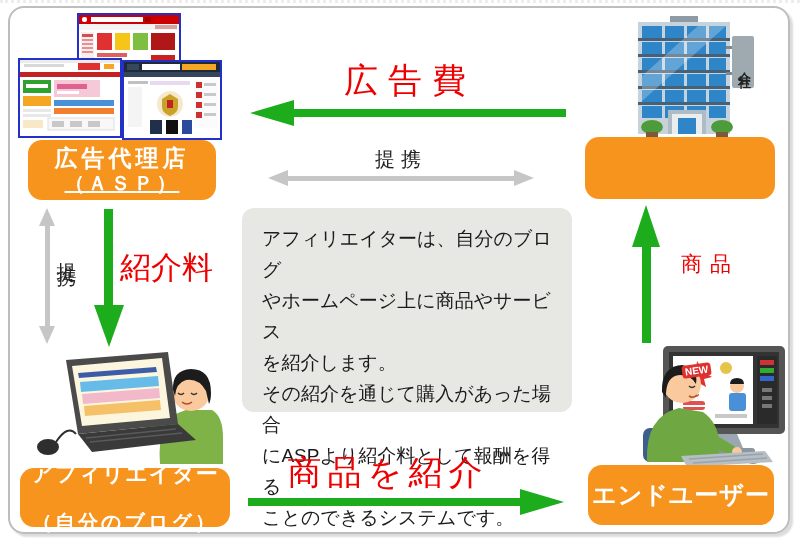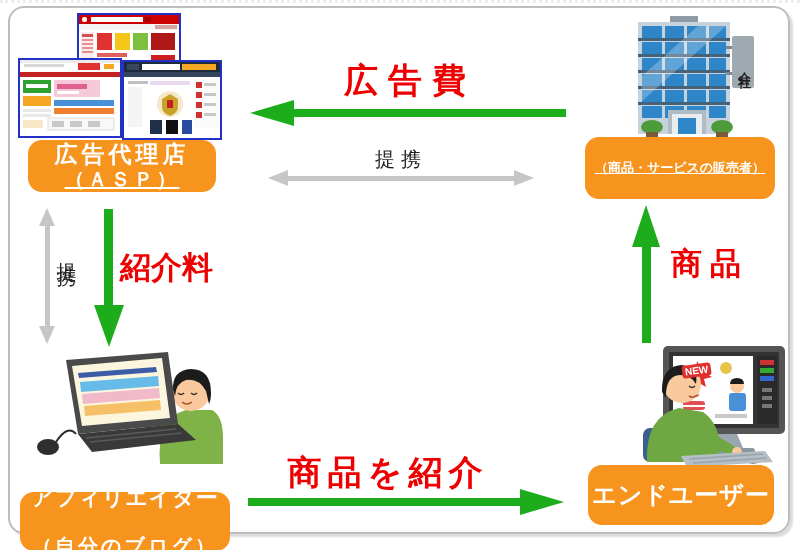--- a/index.html
+++ b/index.html
@@ -19,21 +19,21 @@
   
   .label{
     position:absolute;background:#F7941E;border-radius:14px;color:#ffffff;
     font-weight:bold;text-align:center;display:flex;flex-direction:column;
     justify-content:center;line-height:1.15;
   }
   .label .t1{font-size:23px;letter-spacing:4px;}
   .label .t2{font-size:20px;letter-spacing:3px;text-decoration:underline;}
   .label.small-sub .t2{font-size:13px;letter-spacing:0px;}
   
-  .flow-red{position:absolute;color:#EE0000;font-weight:bold;text-align:center;}
+  .flow-red{position:absolute;color:#EE0000;font-weight:normal;text-align:center;}
   .flow-gray{position:absolute;color:#222222;text-align:center;}
   
   .arrow{position:absolute;}
   .tri{position:absolute;width:0;height:0;}
   .shaft{position:absolute;background:#1CAC1C;}
   .gshaft{position:absolute;background:#C6C6C6;}
   
   .illus{position:absolute;}
   .shot{position:absolute;background:#ffffff;border:2px solid #2431C8;}
   .vtext{writing-mode:vertical-rl;text-orientation:upright;}
@@ -137,21 +137,21 @@
         <rect x="80" y="41" width="12" height="3" fill="#C8C8C8"></rect>
         <rect x="72" y="50" width="6" height="6" fill="#CC3030"></rect>
         <rect x="80" y="51" width="12" height="3" fill="#C8C8C8"></rect>
         <rect x="26" y="58" width="12" height="14" fill="#20304A"></rect>
         <rect x="42" y="58" width="12" height="14" fill="#101010"></rect>
         <rect x="58" y="58" width="10" height="14" fill="#2A4AA0"></rect>
       </svg>
     </div>
   </div>
 
-  <div class="label" style="left:28px;top:140px;width:188px;height:52px;">
+  <div class="label" style="left:28px;top:140px;width:188px;height:60px;">
     <div class="t1">広告代理店</div>
     <div class="t2">（ＡＳＰ）</div>
   </div>
 
   <div class="illus" style="left:628px;top:16px;width:130px;height:126px;">
     <svg width="130" height="126" viewBox="0 0 130 126">
       <rect x="42" y="0" width="28" height="6" fill="#8E9AA4"></rect>
       <rect x="10" y="6" width="92" height="112" fill="#C7D3DC"></rect>
       <g>
         <rect x="14" y="10" width="84" height="12" fill="#2E86C8"></rect>
@@ -184,54 +184,61 @@
       <ellipse cx="94" cy="111" rx="11" ry="7" fill="#4E9B3C"></ellipse>
       <rect x="88" y="116" width="12" height="5" fill="#7A5A3A"></rect>
       <rect x="98" y="30" width="6" height="3" fill="#7E8890"></rect>
       <rect x="98" y="56" width="6" height="3" fill="#7E8890"></rect>
       <rect x="104" y="20" width="22" height="52" rx="2" fill="#9FA9B0"></rect>
     </svg>
     <div class="company-sign vtext" style="left:107px;top:26px;width:18px;height:44px;">会社</div>
   </div>
 
   <div class="label small-sub" style="left:585px;top:137px;width:190px;height:62px;">
-    <div class="t2">（商品・サービスの販売者）</div>
   </div>
 
   <div class="flow-red" style="left:300px;top:58px;width:220px;font-size:34px;letter-spacing:10px;">広告費</div>
   <div class="arrow" style="left:250px;top:100px;width:316px;height:26px;">
     <div class="tri" style="left:0;top:0;border-top:13px solid transparent;border-bottom:13px solid transparent;border-right:44px solid #1CAC1C;"></div>
     <div class="shaft" style="left:42px;right:0;top:9px;height:8px;"></div>
   </div>
 
   <div class="flow-gray" style="left:268px;top:146px;width:266px;font-size:20px;letter-spacing:6px;">提携</div>
   <div class="arrow" style="left:268px;top:170px;width:266px;height:16px;">
     <div class="tri" style="left:0;top:0;border-top:8px solid transparent;border-bottom:8px solid transparent;border-right:20px solid #C6C6C6;"></div>
     <div class="tri" style="right:0;top:0;border-top:8px solid transparent;border-bottom:8px solid transparent;border-left:20px solid #C6C6C6;"></div>
     <div class="gshaft" style="left:16px;right:16px;top:6px;height:5px;"></div>
   </div>
 
+  <div class="infobox">
+    <div>アフィリエイターは、自分のブログ</div>
+    <div>やホームページ上に商品やサービス</div>
+    <div>を紹介します。</div>
+    <div>その紹介を通じて購入があった場合</div>
+    <div>にASPより紹介料として報酬を得る</div>
+    <div>ことのできるシステムです。</div>
+  </div>
 
   <div class="arrow" style="left:39px;top:208px;width:16px;height:136px;">
     <div class="tri" style="left:0;top:0;border-left:8px solid transparent;border-right:8px solid transparent;border-bottom:18px solid #C6C6C6;"></div>
     <div class="tri" style="left:0;bottom:0;border-left:8px solid transparent;border-right:8px solid transparent;border-top:18px solid #C6C6C6;"></div>
     <div class="gshaft" style="left:6px;top:14px;bottom:14px;width:5px;"></div>
   </div>
   <div class="flow-gray vtext" style="left:54px;top:246px;font-size:20px;letter-spacing:4px;">提携</div>
   <div class="arrow" style="left:94px;top:209px;width:30px;height:138px;">
     <div class="shaft" style="left:10px;top:0;width:9px;height:98px;"></div>
     <div class="tri" style="left:0;top:96px;border-left:15px solid transparent;border-right:15px solid transparent;border-top:42px solid #1CAC1C;"></div>
   </div>
   <div class="flow-red" style="left:120px;top:247px;font-size:31px;text-align:right;">紹介料</div>
 
   <div class="arrow" style="left:632px;top:205px;width:28px;height:138px;">
     <div class="tri" style="left:0;top:0;border-left:14px solid transparent;border-right:14px solid transparent;border-bottom:42px solid #1CAC1C;"></div>
     <div class="shaft" style="left:10px;top:40px;bottom:0;width:9px;"></div>
   </div>
-  <div class="flow-red" style="left:664px;top:247px;width:92px;font-size:31px;line-height:34px;letter-spacing:8px;">
+  <div class="flow-red" style="left:664px;top:247px;width:92px;font-size:21px;line-height:34px;letter-spacing:8px;">
     <div>商品</div>
   </div>
 
   <div class="illus" style="left:28px;top:346px;width:195px;height:122px;">
     <svg width="195" height="122" viewBox="0 0 195 122">
       <rect x="138" y="88" width="54" height="26" rx="7" fill="#4A79B8"></rect>
       <path d="M132 118 Q128 72 158 64 L184 64 Q195 70 195 92 L195 118 Z" fill="#7FB347"></path>
       <circle cx="163" cy="46" r="19" fill="#FAC99E"></circle>
       <path d="M145 44 Q144 24 163 23 Q183 23 183 47 Q183 54 181 58 L178 45 Q171 32 158 34 Q148 37 147 50 Z" fill="#1C1C1C"></path>
       <path d="M150 47 q3 3 6 0" stroke="#333" stroke-width="1.6" fill="none"></path>
@@ -244,21 +251,21 @@
       <path d="M50 27 L128 21 L129 26 L51 32 Z" fill="#3C5CA8"></path>
       <path d="M52 36 L130 30 L131 40 L53 46 Z" fill="#66BBE8"></path>
       <path d="M54 48 L131 42 L132 52 L55 58 Z" fill="#F2B9CB"></path>
       <path d="M56 60 L132 54 L133 64 L57 70 Z" fill="#F5C068"></path>
       <path d="M50 88 L150 78 L168 94 L64 106 Z" fill="#3A3A3A"></path>
       <path d="M58 92 L148 83 M62 96 L154 87" stroke="#5A5A5A" stroke-width="1.5" fill="none"></path>
       <path d="M28 96 Q40 78 48 88" stroke="#2E2E2E" stroke-width="2" fill="none"></path>
       <ellipse cx="20" cy="101" rx="11" ry="8" fill="#2E2E2E"></ellipse>
     </svg>
   </div>
-  <div class="label" style="left:20px;top:492px;width:210px;height:59px;gap:25px;">
+  <div class="label" style="left:20px;top:468px;width:210px;height:59px;gap:25px;">
     <div class="t1" style="font-size:22px;letter-spacing:1px;">アフィリエイター</div>
     <div class="t2">（自分のブログ）</div>
   </div>
 
   <div class="flow-red" style="left:268px;top:450px;width:240px;font-size:34px;letter-spacing:6px;">商品を紹介</div>
   <div class="arrow" style="left:248px;top:489px;width:316px;height:26px;">
     <div class="shaft" style="left:0;right:42px;top:9px;height:8px;"></div>
     <div class="tri" style="right:0;top:0;border-top:13px solid transparent;border-bottom:13px solid transparent;border-left:44px solid #1CAC1C;"></div>
   </div>
 

